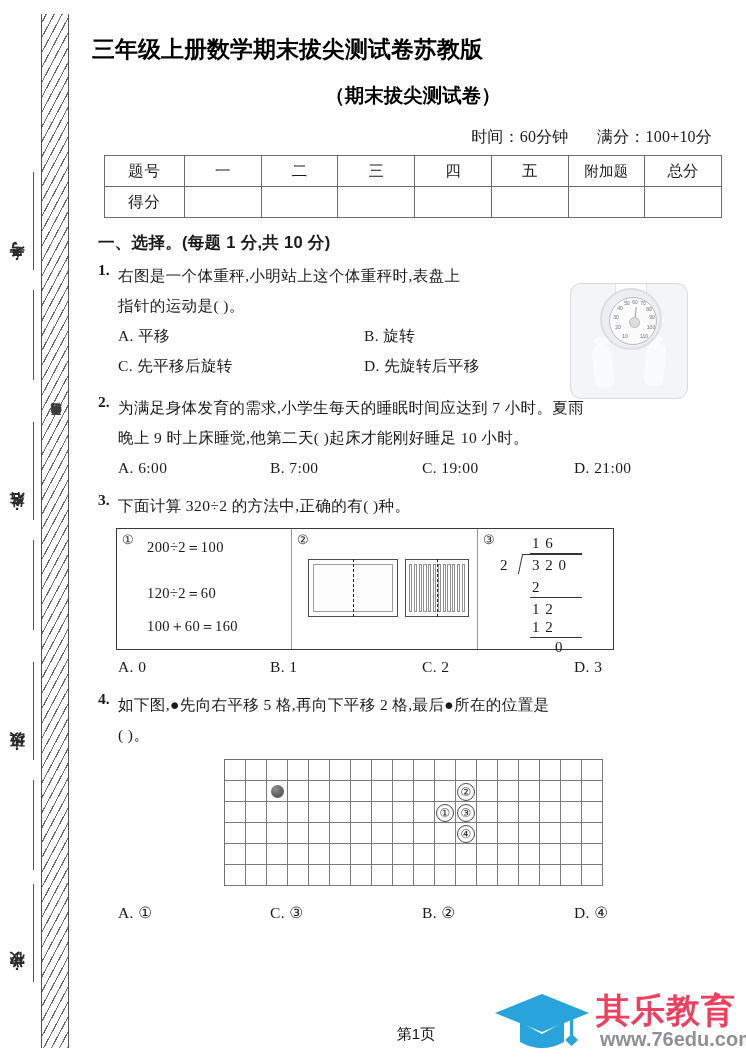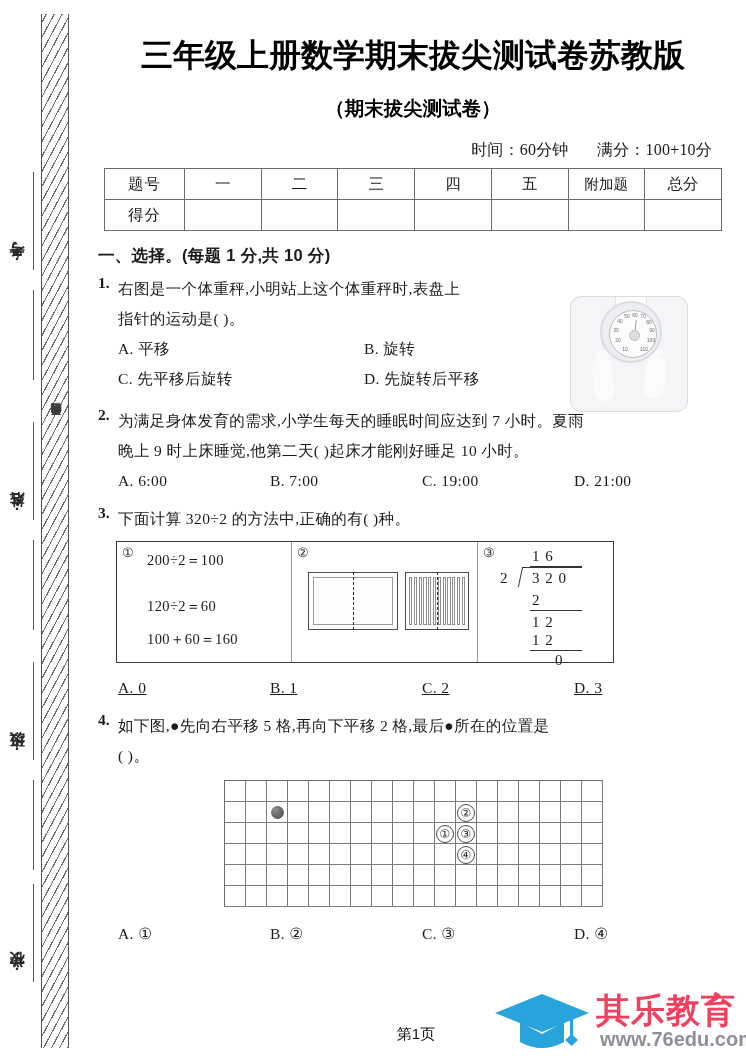--- a/index.html
+++ b/index.html
@@ -76,24 +76,24 @@
   #page-main {
     position: absolute;
     left: 86px; top: 0;
     width: 660px; height: 1062px;
     padding: 0 12px 0 6px;
   }
 
   
   #doc-title {
     margin: 34px 0 0 0;
-    text-align: center;
+    text-align: left;
     font-family: "Liberation Sans", "DejaVu Sans", sans-serif;
     font-weight: bold;
-    font-size: 32px;
+    font-size: 23px;
     letter-spacing: 0px;
     color: #000;
     white-space: nowrap;
   }
   #doc-subtitle {
     margin: 17px 0 0 0;
     text-align: center;
     font-family: "Liberation Sans", "DejaVu Sans", sans-serif;
     font-weight: bold;
     font-size: 19.5px;
@@ -572,21 +572,21 @@
         <span class="ld-row" style="left:40px; top:84px;">1 2</span>
         <span class="ld-row" style="left:63px; top:104px;">0</span>
         <div class="ld-bracket" style="left:28px; top:19px; width:60px; height:20px;"></div>
         <div class="ld-rule" style="left:38px; top:18px; width:52px;"></div>
         <div class="ld-rule" style="left:38px; top:62px; width:52px;"></div>
         <div class="ld-rule" style="left:38px; top:102px; width:52px;"></div>
       </div>
     </div>
   </div>
 
-  <div class="q" style="margin-top:10px;text-decoration:underline;">
+  <div class="q" style="margin-top:2px;">
     <div class="opt-row">
       <span class="opt opt-w-quarter">A. 0</span>
       <span class="opt opt-w-quarter">B. 1</span>
       <span class="opt opt-w-quarter">C. 2</span>
       <span class="opt">D. 3</span>
     </div>
   </div>
 
   <div class="q" style="margin-top:8px;">
     <span class="q-num">4.</span>
@@ -708,22 +708,22 @@
         <div class="marker" style="left: 232.5px; top: 22.5px;">②</div>
         <div class="marker" style="left: 211.5px; top: 43.5px;">①</div>
         <div class="marker" style="left: 232.5px; top: 43.5px;">③</div>
         <div class="marker" style="left: 232.5px; top: 64.5px;">④</div>
       </div>
   </div>
 
   <div class="q" style="margin-top:12px;">
     <div class="opt-row">
       <span class="opt opt-w-quarter">A. ①</span>
+      <span class="opt opt-w-quarter">C. ③</span>
       <span class="opt opt-w-quarter">B. ②</span>
-      <span class="opt opt-w-quarter">C. ③</span>
       <span class="opt">D. ④</span>
     </div>
   </div>
 
   <div id="page-footer">
     <span>第1页</span>
   </div>
 
   <div id="brand-logo">
     <svg class="cap" viewBox="0 0 96 62">

